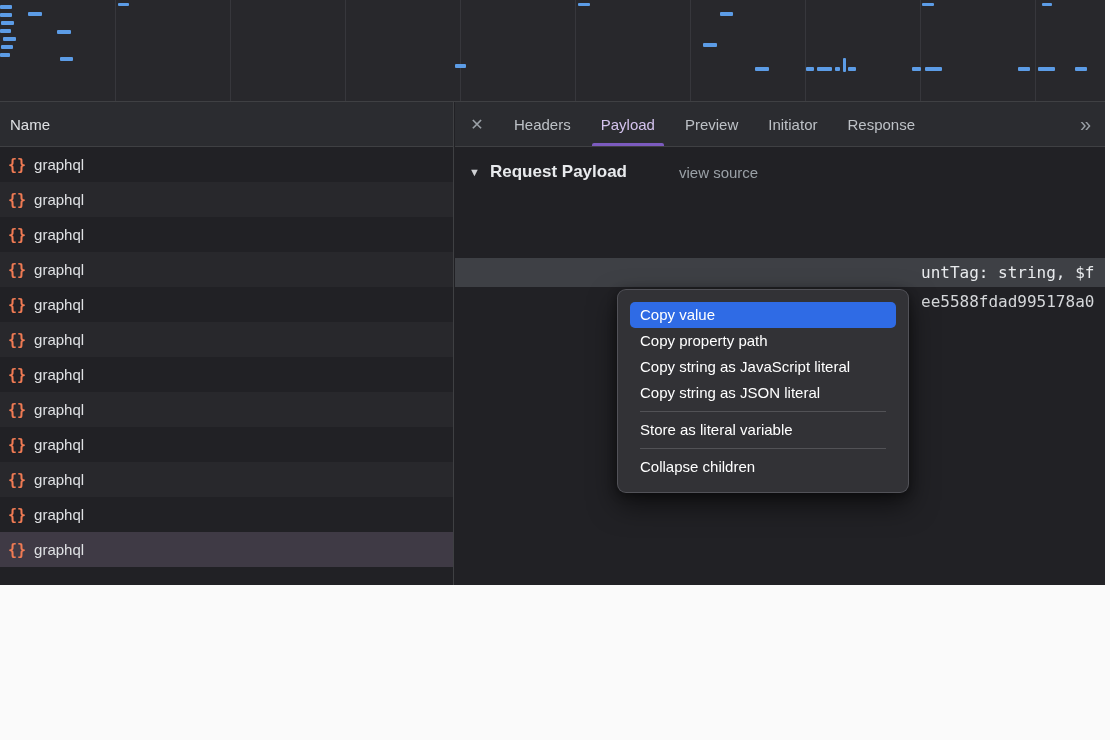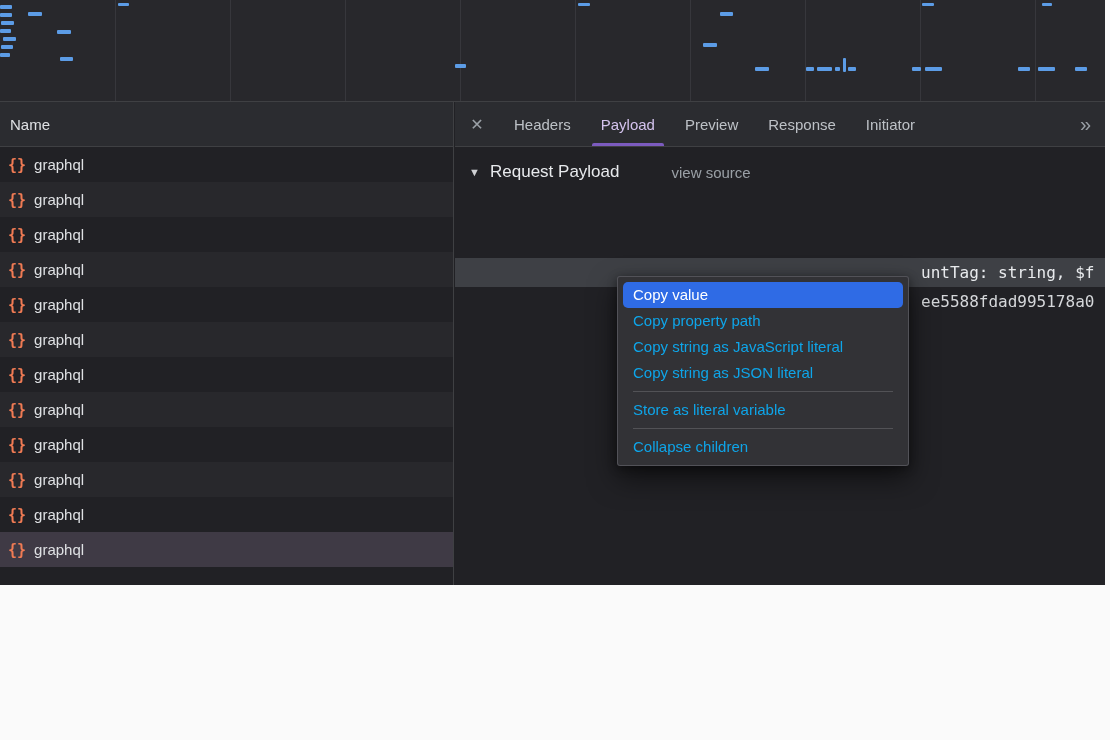--- a/index.html
+++ b/index.html
@@ -39,44 +39,44 @@
   .tab.selected{color:var(--tab-selected-text,#d4c3ee)}
   .tab.selected::after{content:"";position:absolute;left:6px;right:6px;bottom:0;
     height:3px;background:var(--tab-accent,#7c5bbf);border-radius:2px 2px 0 0}
   .tab-overflow{margin-left:auto;padding-right:14px;color:var(--text-secondary,#9aa0a6);
     font-size:20px;cursor:pointer}
 
   
   .payload{position:absolute;left:0;right:0;top:46px;bottom:0;overflow:hidden}
   .payload-header{position:absolute;top:14px;left:14px;display:flex;align-items:center;
     color:#e8eaed}
-  .pl-title{font-weight:normal;font-size:17px}
+  .pl-title{font-weight:bold;font-size:17px}
   .pl-viewsource{margin-left:52px;color:var(--text-secondary,#9aa0a6);font-size:15px;cursor:pointer}
   .tri{display:inline-block;width:18px;color:#9aa0a6;font-size:10px;
     vertical-align:middle;text-align:left}
   .tri.bright{color:#cfd1d4;font-size:11px;margin-right:3px}
   .tree-line{position:absolute;left:0;right:0;height:29px;line-height:29px;
     font-family:"DejaVu Sans Mono",monospace;font-size:16px;white-space:pre;
     overflow:hidden;color:#d5d7da}
   .l1{top:52px;padding-left:18px}
   .l2{top:81px;padding-left:50px}
   .l3{top:110px;padding-left:50px;background:var(--payload-selection-bg,#3e4045)}
   .l4{top:139px;padding-left:20px}
   .v{color:var(--string-cyan,#53b1e0);margin-left:9px}
   .white{color:#e8eaed !important}
   .plain{color:#d5d7da !important}
   .right-part{position:absolute;left:458px;top:0;margin-left:8px}
 
   
-  .ctx-menu{position:absolute;left:617px;top:276px;width:292px;z-index:20;
+  .ctx-menu{position:absolute;left:617px;top:289px;width:292px;z-index:20;
     background:var(--menu-bg,#323236);border:1px solid rgba(130,130,140,.4);
-    border-radius:3px;padding:5px;
+    border-radius:9px;padding:12px;
     box-shadow:0 12px 28px rgba(0,0,0,.55),0 2px 10px rgba(0,0,0,.4)}
   .menu-item{height:26px;line-height:26px;border-radius:5px;padding:0 10px;
-    color:#0ea5e9;font-size:15px;cursor:default}
+    color:#ffffff;font-size:15px;cursor:default}
   .menu-item.highlighted{background:var(--menu-highlight,#2f6be5);color:#ffffff}
   .menu-sep{height:1px;background:rgba(255,255,255,.16);margin:5px 10px}
 
   
   .footer-line{position:absolute;left:0;top:682px;width:100%;height:1px;
     background:var(--divider,#3f4043)}
   .bottom-strip{position:absolute;left:0;top:729px;width:100%;height:8px;background:#0b0b0d}
 </style>
 </head>
 <body>
@@ -179,22 +179,22 @@
       </div>
   </div>
 
   <div class="right-panel">
     <div class="tab-bar">
       <span class="tab-close">✕</span>
       <div class="tabs">
           <div class="tab">Headers</div>
           <div class="tab selected">Payload</div>
           <div class="tab">Preview</div>
+          <div class="tab">Initiator</div>
           <div class="tab">Response</div>
-          <div class="tab">Initiator</div>
         </div>
       <span class="tab-overflow">»</span>
     </div>
 
     <div class="payload">
       <div class="payload-header">
         <span class="tri bright">▼</span>
         <span class="pl-title">Request Payload</span>
         <span class="pl-viewsource">view source</span>
       </div>

